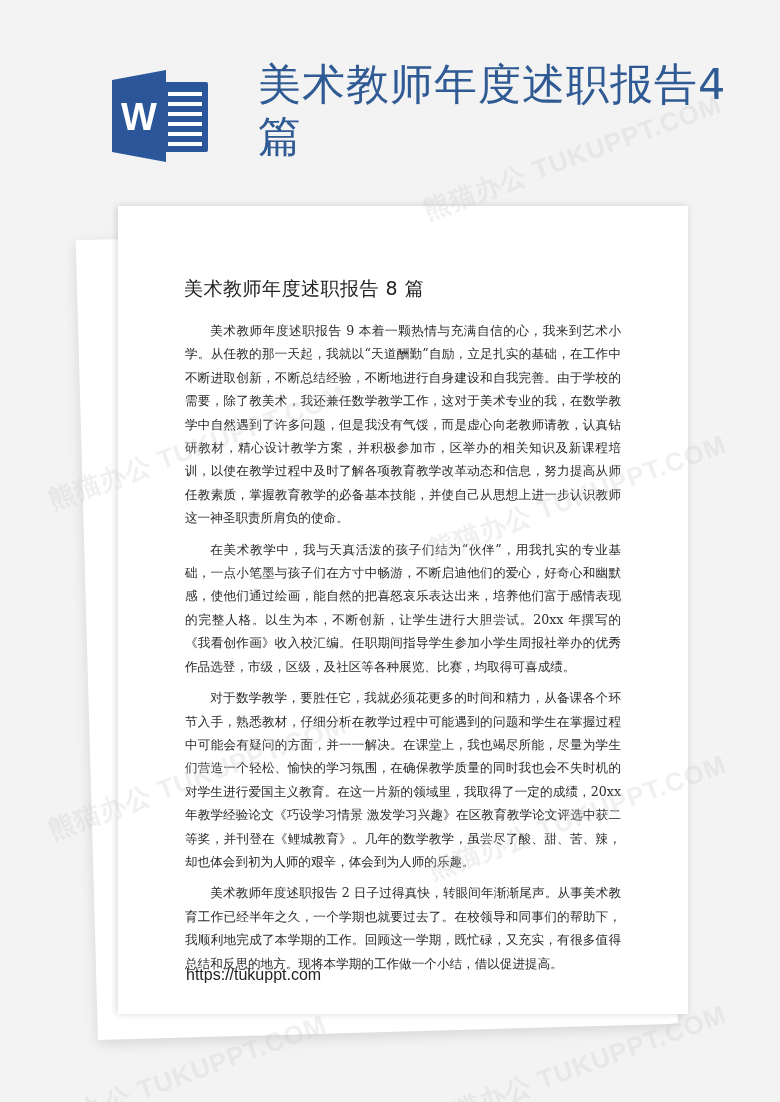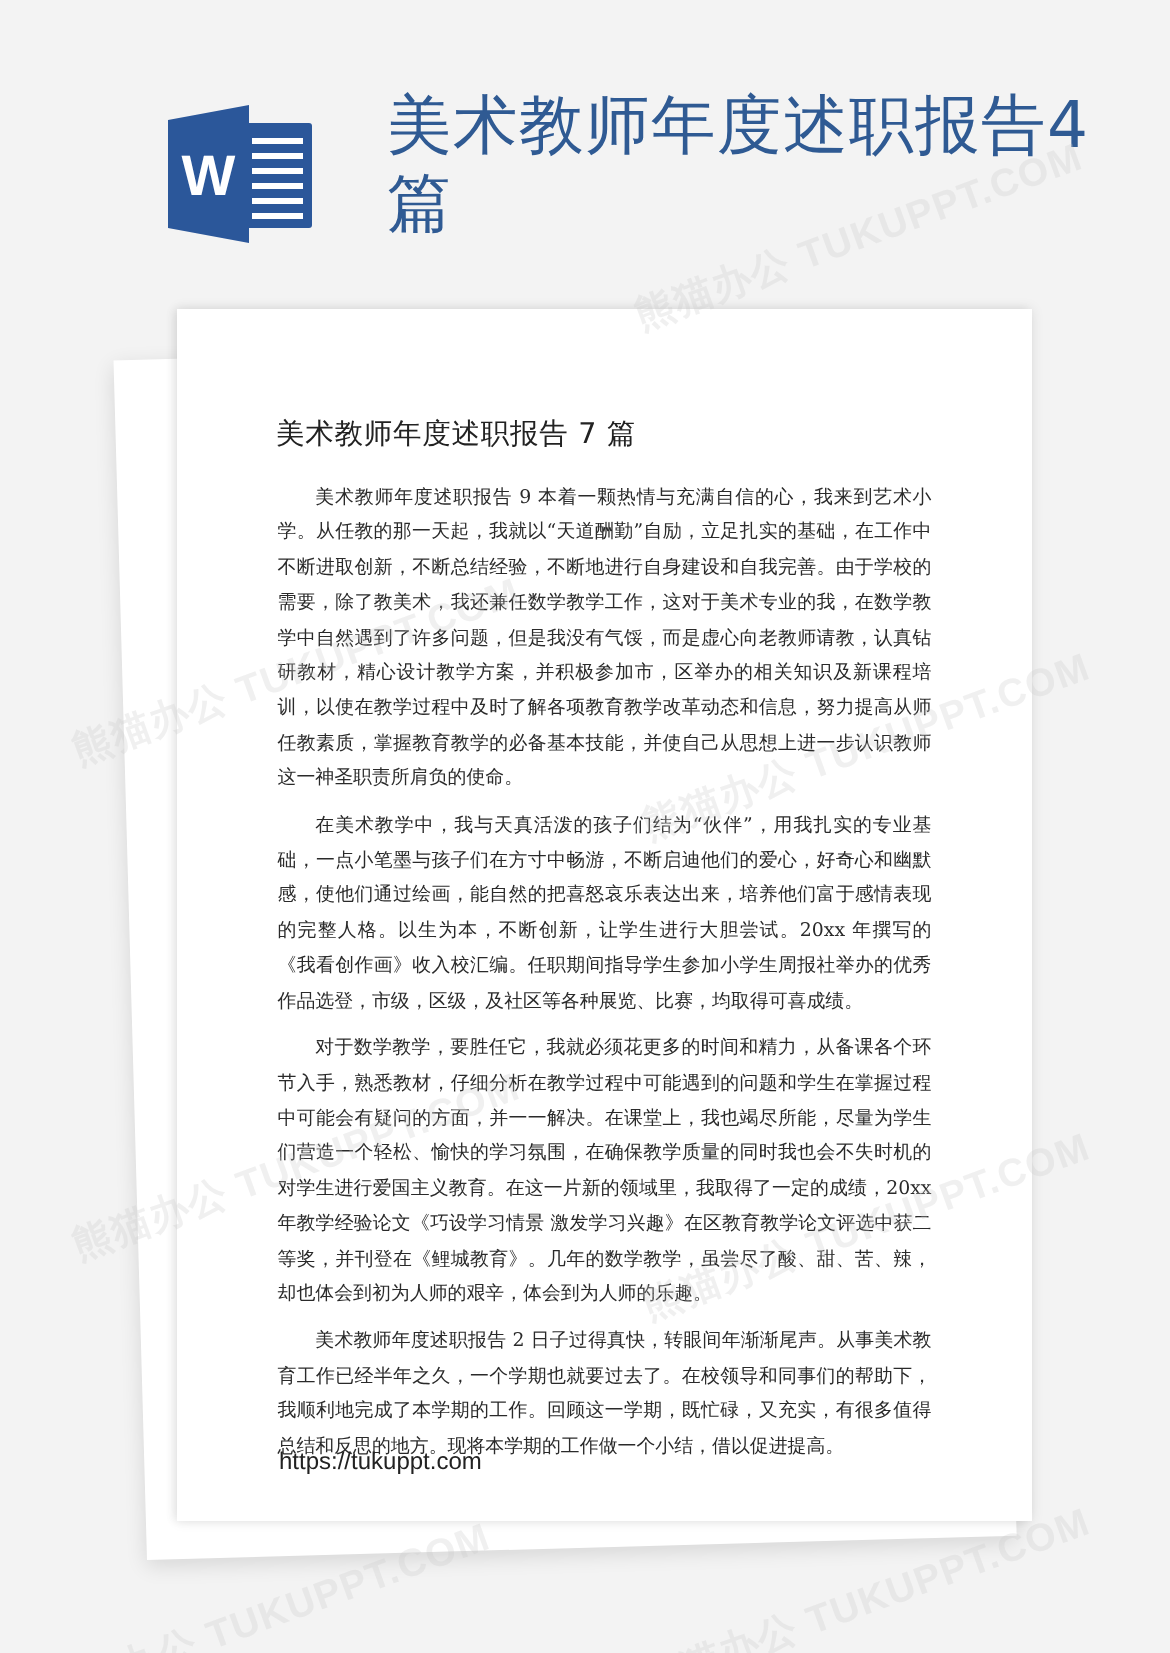--- a/index.html
+++ b/index.html
@@ -63,21 +63,21 @@
     <rect x="60" y="74" width="34" height="4" fill="#fff"></rect>
     <polygon points="4,12 58,2 58,94 4,84" fill="#2b579a"></polygon>
     <text x="31" y="62" text-anchor="middle" font-family="Liberation Sans, sans-serif" font-weight="bold" font-size="38" fill="#fff">W</text>
   </svg>
   <div class="doc-title">美术教师年度述职报告4篇</div>
 </div>
 
 <div class="back-page"></div>
 
 <div class="page">
-  <div class="page-heading">美术教师年度述职报告 7 篇</div>
+  <div class="page-heading">美术教师年度述职报告 8 篇</div>
   <div class="body-text">
     <p>美术教师年度述职报告 9 本着一颗热情与充满自信的心，我来到艺术小学。从任教的那一天起，我就以“天道酬勤”自励，立足扎实的基础，在工作中不断进取创新，不断总结经验，不断地进行自身建设和自我完善。由于学校的需要，除了教美术，我还兼任数学教学工作，这对于美术专业的我，在数学教学中自然遇到了许多问题，但是我没有气馁，而是虚心向老教师请教，认真钻研教材，精心设计教学方案，并积极参加市，区举办的相关知识及新课程培训，以使在教学过程中及时了解各项教育教学改革动态和信息，努力提高从师任教素质，掌握教育教学的必备基本技能，并使自己从思想上进一步认识教师这一神圣职责所肩负的使命。</p>
     <p>在美术教学中，我与天真活泼的孩子们结为“伙伴”，用我扎实的专业基础，一点小笔墨与孩子们在方寸中畅游，不断启迪他们的爱心，好奇心和幽默感，使他们通过绘画，能自然的把喜怒哀乐表达出来，培养他们富于感情表现的完整人格。以生为本，不断创新，让学生进行大胆尝试。20xx 年撰写的《我看创作画》收入校汇编。任职期间指导学生参加小学生周报社举办的优秀作品选登，市级，区级，及社区等各种展览、比赛，均取得可喜成绩。</p>
     <p>对于数学教学，要胜任它，我就必须花更多的时间和精力，从备课各个环节入手，熟悉教材，仔细分析在教学过程中可能遇到的问题和学生在掌握过程中可能会有疑问的方面，并一一解决。在课堂上，我也竭尽所能，尽量为学生们营造一个轻松、愉快的学习氛围，在确保教学质量的同时我也会不失时机的对学生进行爱国主义教育。在这一片新的领域里，我取得了一定的成绩，20xx 年教学经验论文《巧设学习情景 激发学习兴趣》在区教育教学论文评选中获二等奖，并刊登在《鲤城教育》。几年的数学教学，虽尝尽了酸、甜、苦、辣，却也体会到初为人师的艰辛，体会到为人师的乐趣。</p>
     <p>美术教师年度述职报告 2 日子过得真快，转眼间年渐渐尾声。从事美术教育工作已经半年之久，一个学期也就要过去了。在校领导和同事们的帮助下，我顺利地完成了本学期的工作。回顾这一学期，既忙碌，又充实，有很多值得总结和反思的地方。现将本学期的工作做一个小结，借以促进提高。</p>
   </div>
   <div class="footer-url">https://tukuppt.com</div>
 </div>
 
 <div class="watermark" style="left:415px; top:140px;">熊猫办公 TUKUPPT.COM</div>

